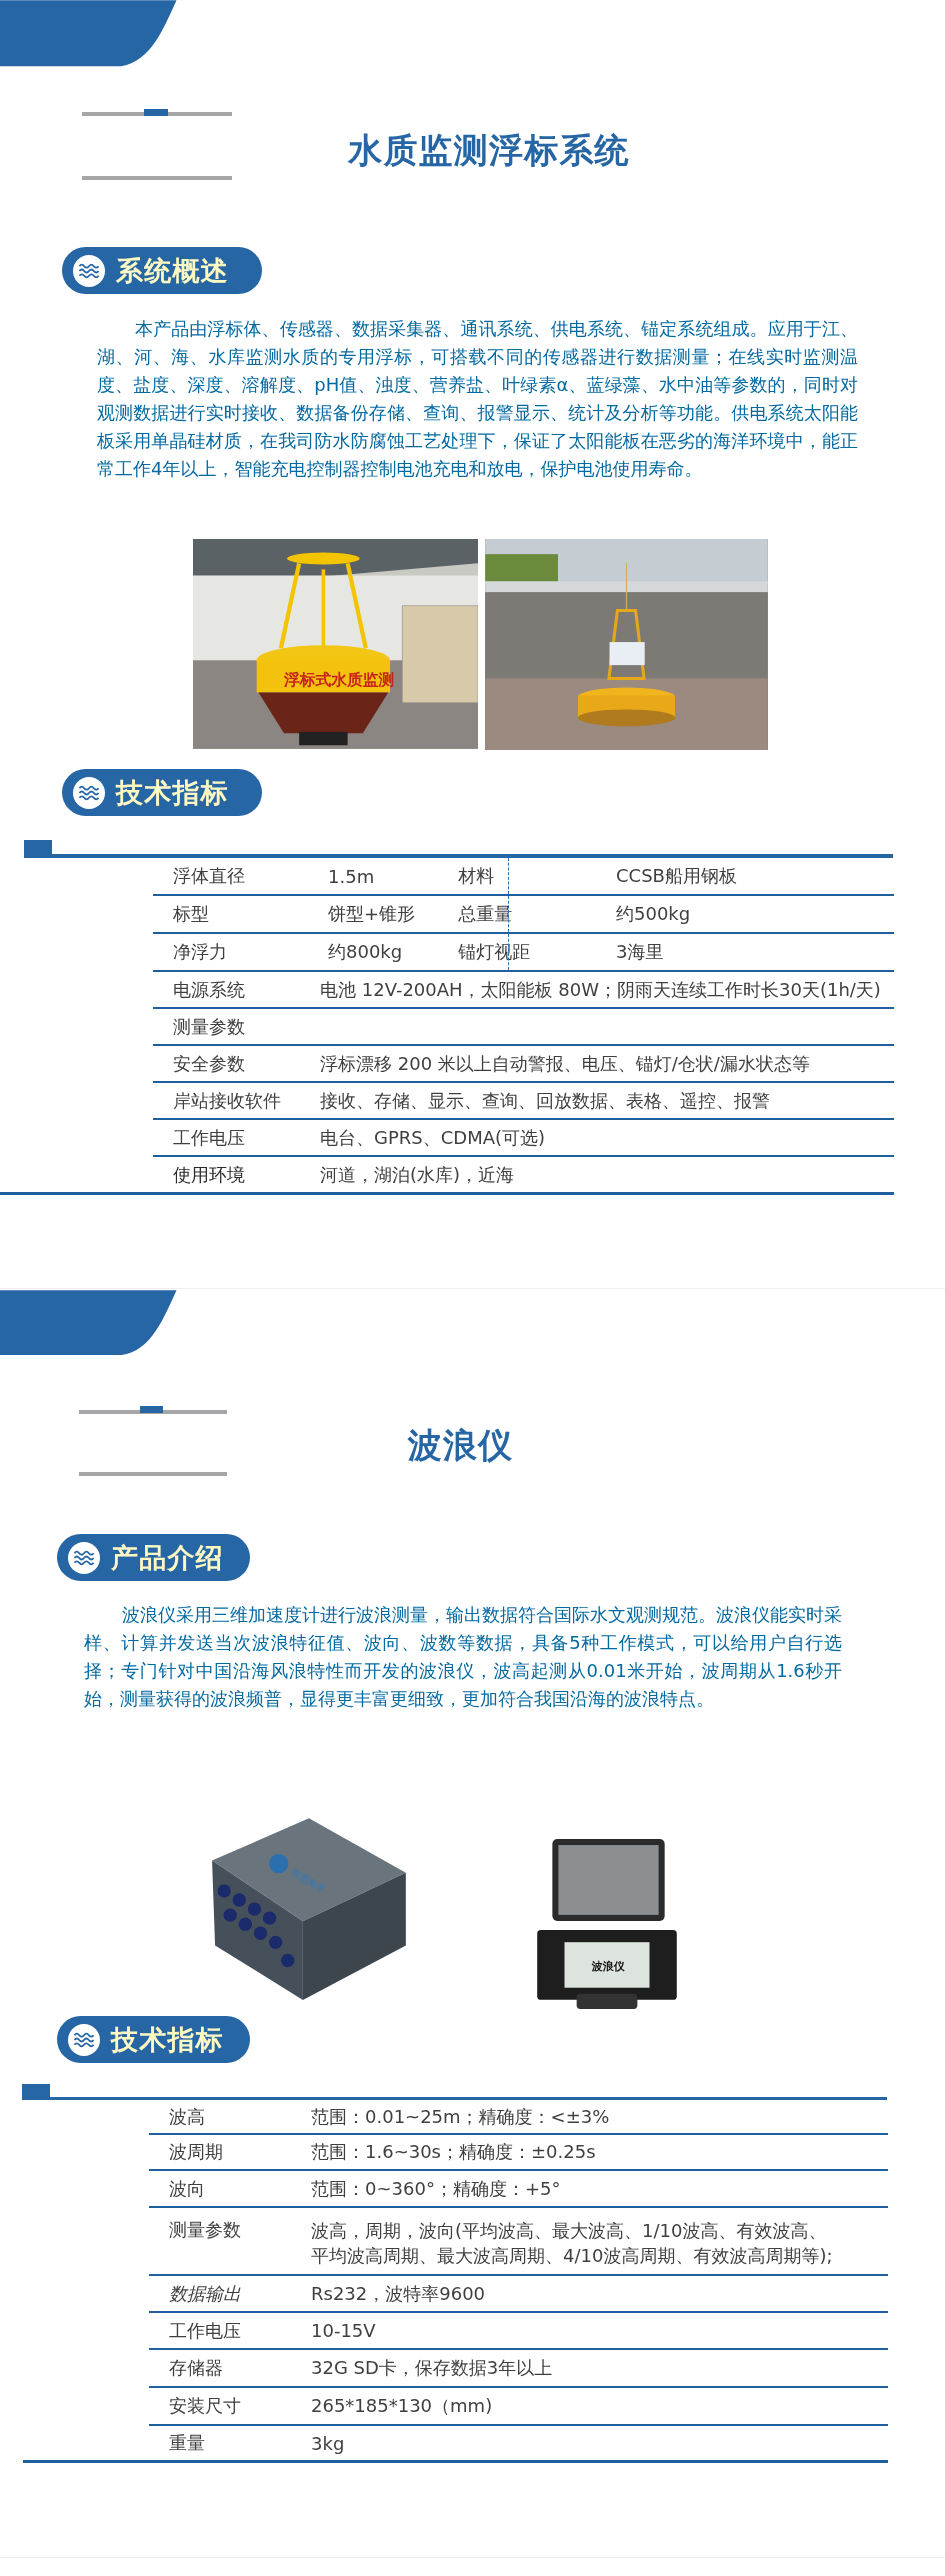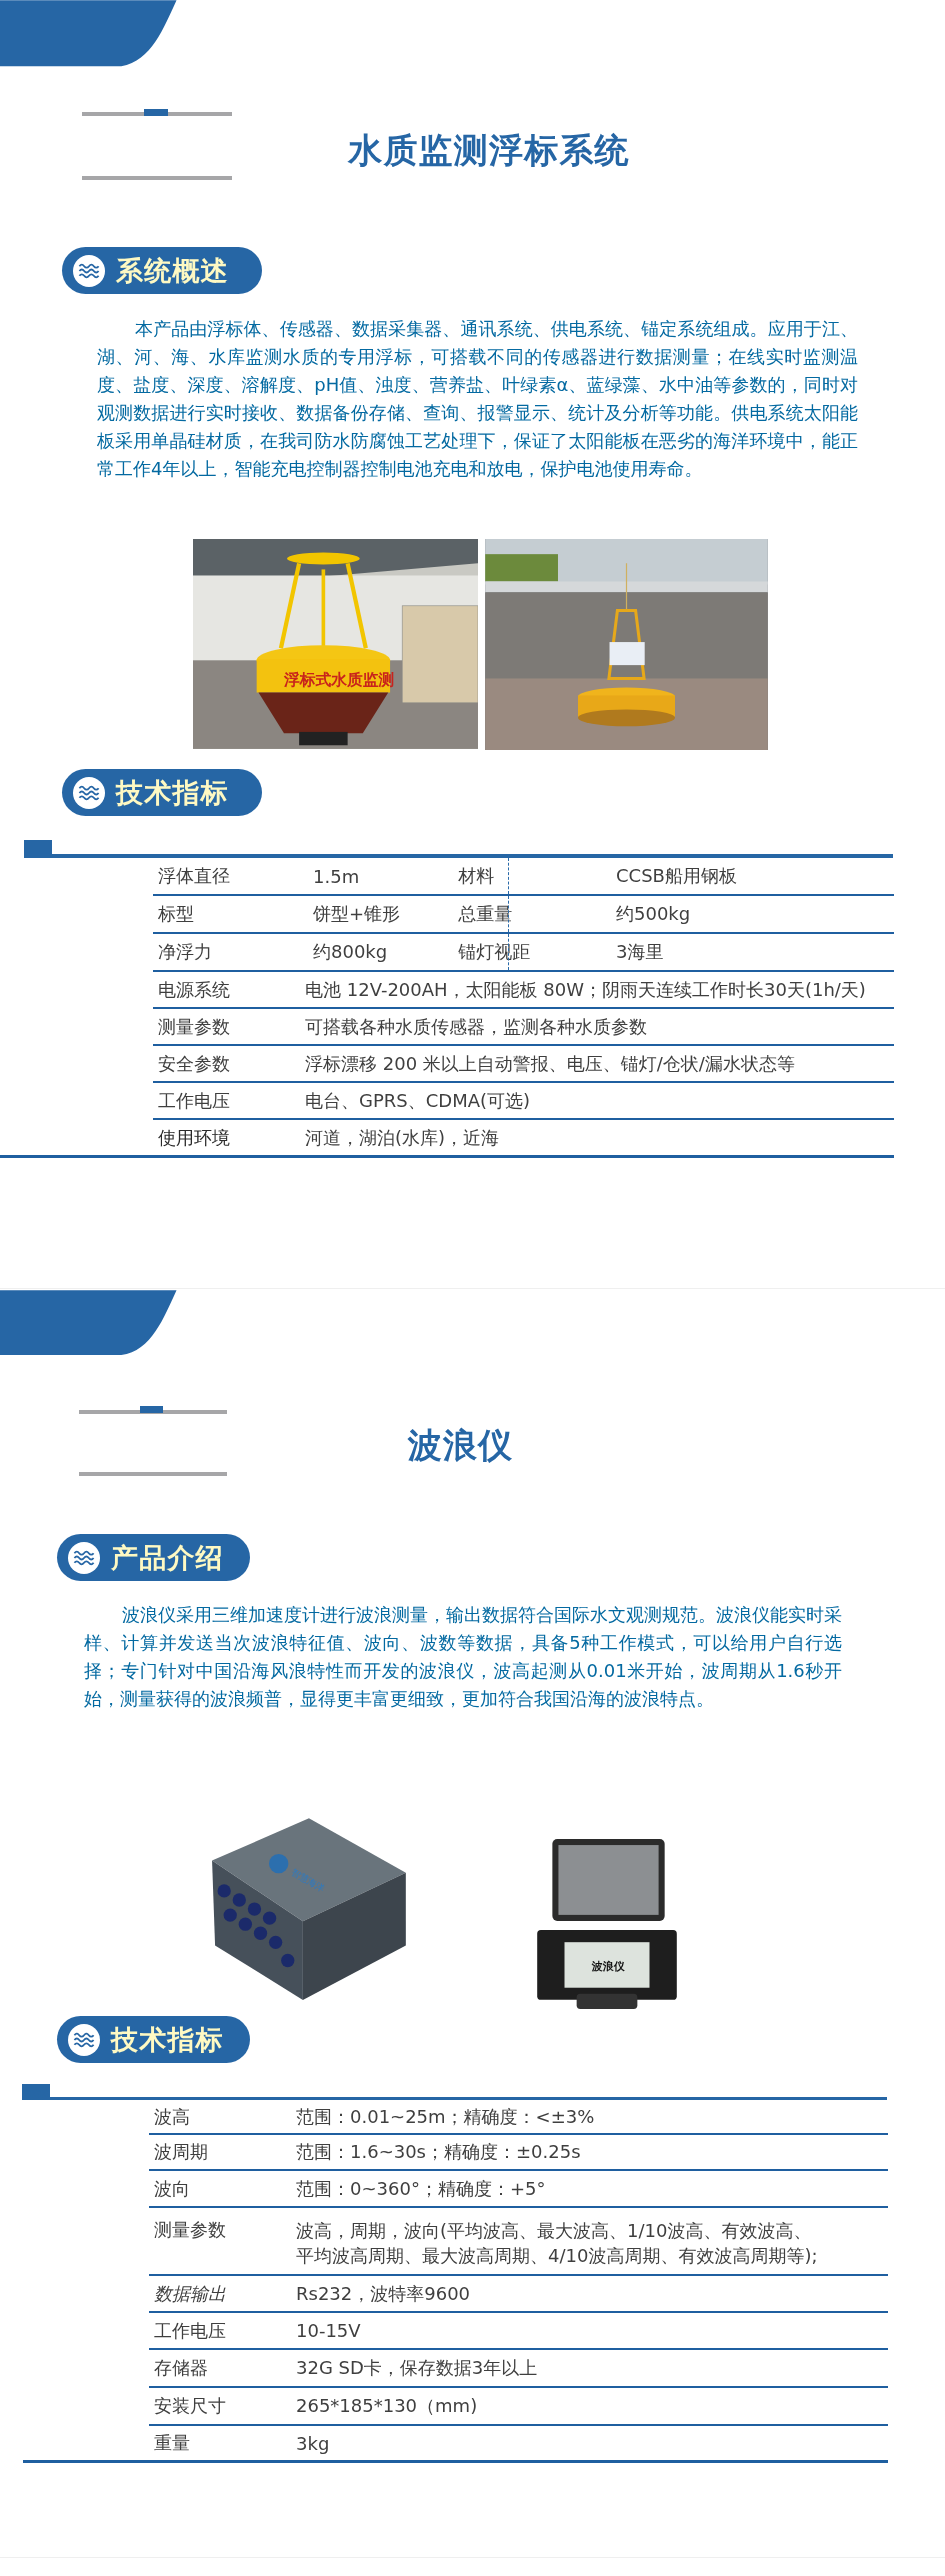--- a/index.html
+++ b/index.html
@@ -29,21 +29,21 @@
 
   
   .photo { position: absolute; overflow: hidden; }
 
   
   .spec-head { position: absolute; height: 18px; }
   .spec-head .block { position: absolute; left: 0; top: 0; width: 28px; height: 15px; background: #2666a5; }
   .spec-head .line { position: absolute; left: 0; right: 0; bottom: 0; height: 3.6px; background: #2666a5; }
   .spec-table { position: absolute; }
   .row { position: relative; border-bottom: 2.4px solid #1f5fa0; display: flex; align-items: center; font-size: 18px; color: #3f3f3f; }
-  .row .k { width: 160px; padding-left: 4.9px; white-space: nowrap; }
+  .row .k { width: 160px; padding-left: 4.9px; white-space: nowrap; margin-left: 15px; }
   .row .v { flex: 1; white-space: nowrap; }
   .row .k2 { width: 165px; padding-left: 7.3px; white-space: nowrap; }
   .row .half { display: flex; align-items: center; }
   .vdash { position: absolute; top: 0; bottom: 0; border-left: 1.2px dashed #2a6aa9; }
   .row.last { border-bottom: 3.6px solid #1f5fa0; }
   .row .multi { line-height: 25.5px; white-space: normal; }
 </style>
 </head>
 <body>
 
@@ -165,25 +165,28 @@
         <span class="v">3海里</span>
       </div>
       <div class="vdash" style="left:355px;"></div>
     </div>
     <div class="row" style="height:37px;">
       <span class="k" style="width:152px;">电源系统</span>
       <span class="v">电池 12V-200AH，太阳能板 80W；阴雨天连续工作时长30天(1h/天)</span>
     </div>
     <div class="row" style="height:37px;">
       <span class="k" style="width:152px;">测量参数</span>
-      <span class="v">可搭载各种水质传感器，监测各种水质参数</span>
     </div>
     <div class="row" style="height:37px;">
       <span class="k" style="width:152px;">安全参数</span>
       <span class="v">浮标漂移 200 米以上自动警报、电压、锚灯/仓状/漏水状态等</span>
+    </div>
+    <div class="row" style="height:37px;">
+      <span class="k" style="width:152px;">岸站接收软件</span>
+      <span class="v">接收、存储、显示、查询、回放数据、表格、遥控、报警</span>
     </div>
     <div class="row" style="height:37px;">
       <span class="k" style="width:152px;">工作电压</span>
       <span class="v">电台、GPRS、CDMA(可选)</span>
     </div>
     <div class="row last" style="height:38px;margin-left:-153px;padding-left:153px;">
       <span class="k" style="width:152px;color:#2a2a2a;">使用环境</span>
       <span class="v">河道，湖泊(水库)，近海</span>
     </div>
   </div>

